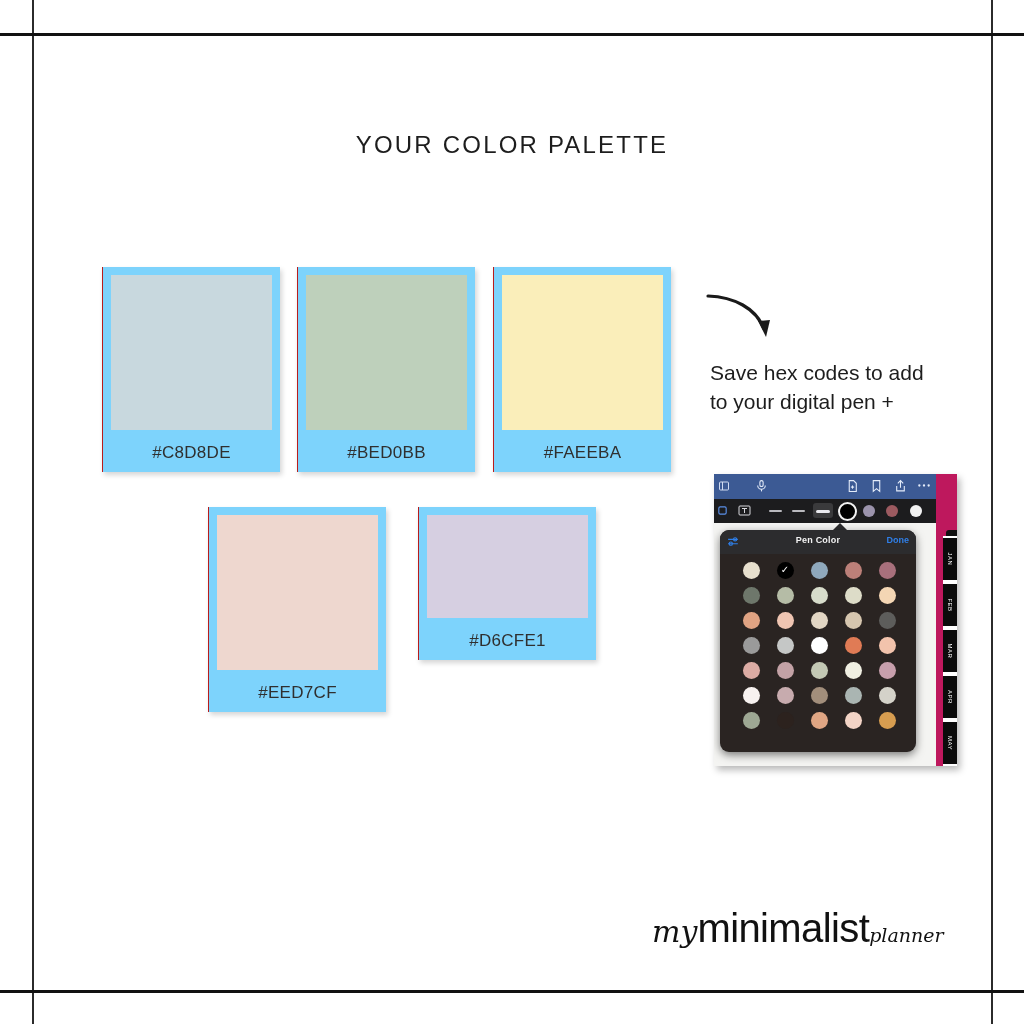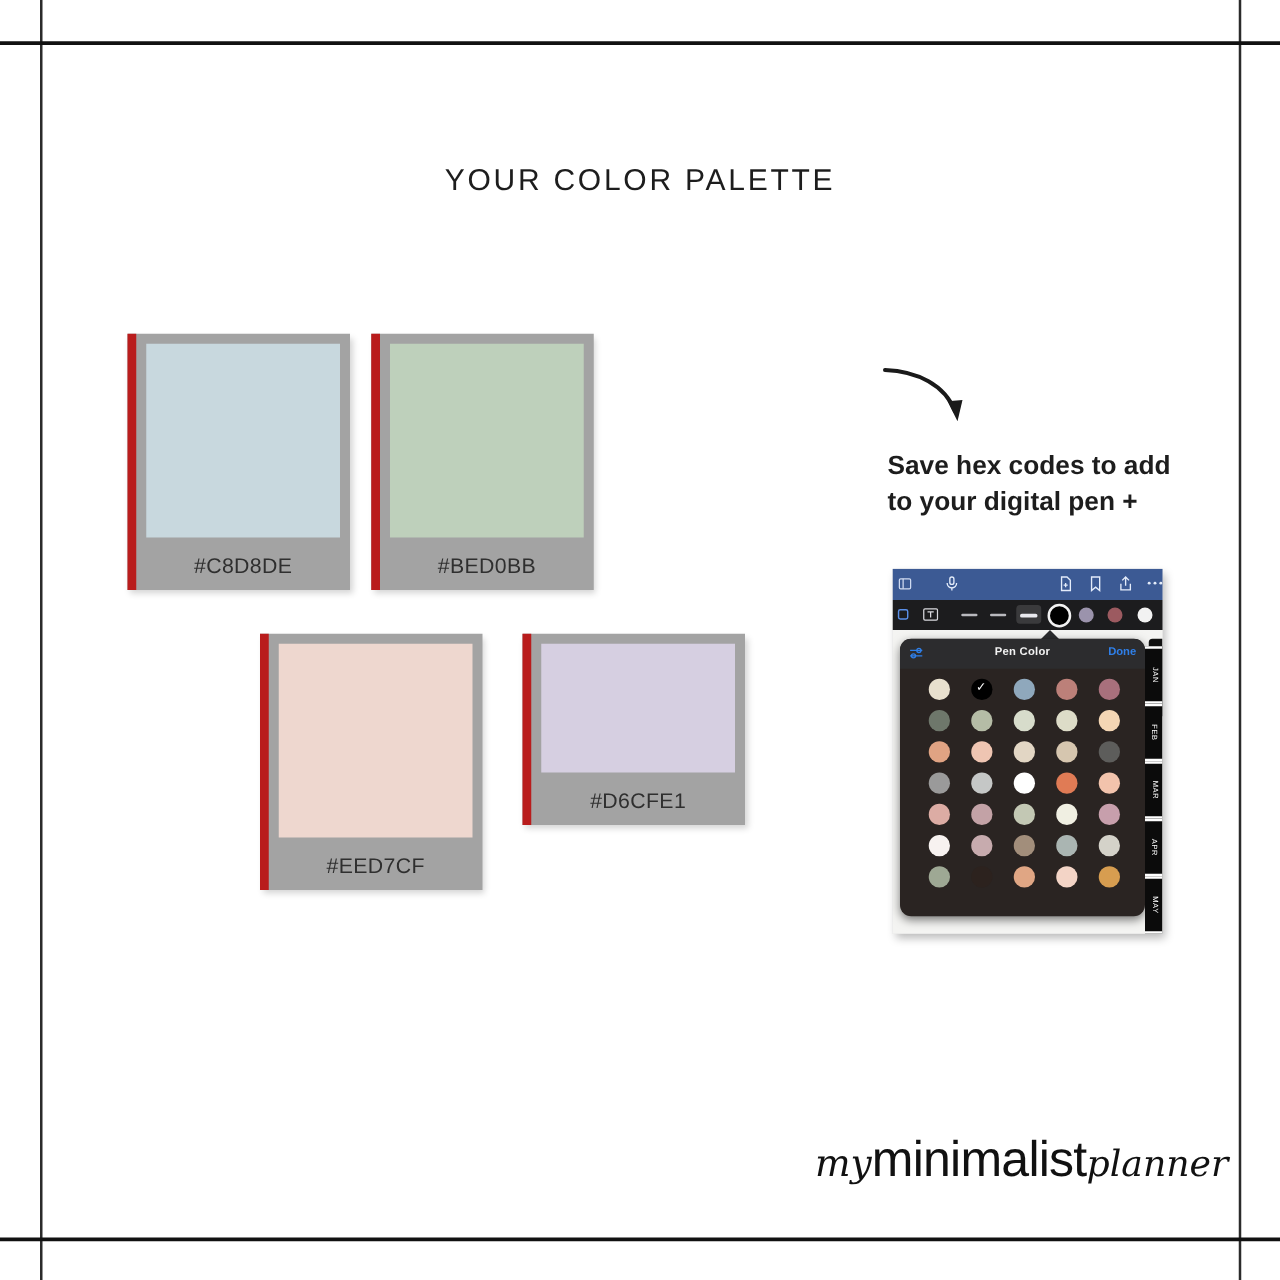--- a/index.html
+++ b/index.html
@@ -25,23 +25,23 @@
     text-align:center;
     font-size:24px;
     letter-spacing:2.2px;
     color:#1d1d1d;
     font-weight:300;
   }
 
   
   .card{
     position:absolute;
-    background:#a3a3a3;
+    background:#7dd3fc;
     box-shadow:2px 3px 5px rgba(0,0,0,.17);
-    border-left:7px solid #b91c1c;
+    border-left:1px solid #b91c1c;
     box-sizing:border-box;
   }
   .card .chip{
     position:absolute;left:8px;top:8px;right:8px;
     bottom:42px;
   }
   .card .hex{
     position:absolute;left:0;right:0;bottom:9px;
     text-align:center;
     font-size:17px;
@@ -49,27 +49,27 @@
     letter-spacing:.3px;
   }
 
   
   .arrow{position:absolute;left:700px;top:288px;width:90px;height:62px;}
 
   
   .note{
     position:absolute;left:710px;top:358px;width:245px;
     font-size:21px;line-height:29px;color:#1d1d1d;
-    font-weight:700;
+    font-weight:400;
   }
 
   
   .device{
-    position:absolute;left:714px;top:455px;width:216px;height:292px;
-    background:#e5e5e5;
+    position:absolute;left:714px;top:474px;width:243px;height:292px;
+    background:#be185d;
     box-shadow:3px 4px 7px rgba(0,0,0,.28);
     overflow:hidden;
   }
   .dev-blue{
     position:absolute;left:0;top:0;width:222px;height:25px;
     background:#3c5a94;
   }
   .dev-dark{
     position:absolute;left:0;top:25px;width:222px;height:24px;
     background:#1c1c1e;
@@ -140,21 +140,21 @@
   }
   .mtab span{transform:rotate(90deg);white-space:nowrap;}
 
   
   .logo{
     position:absolute;left:652px;top:906px;width:290px;height:46px;
     color:#111;white-space:nowrap;
   }
   .logo .s1{font-family:"DejaVu Serif",serif;font-style:italic;font-size:30px;}
   .logo .b1{font-weight:normal;font-size:40px;letter-spacing:-.6px;}
-  .logo .s2{font-family:"DejaVu Serif",serif;font-style:italic;font-size:29px;font-weight:300;}
+  .logo .s2{font-family:"DejaVu Serif",serif;font-style:italic;font-size:19px;font-weight:300;}
 </style>
 </head>
 <body>
 
 <div class="page">
 
   <div class="crop-line crop-v-left"></div>
   <div class="crop-line crop-v-right"></div>
   <div class="crop-line crop-h-top"></div>
   <div class="crop-line crop-h-bottom"></div>
@@ -164,20 +164,24 @@
   <div class="card" style="left:102px;top:267px;width:178px;height:205px;">
     <div class="chip" style="background:#C8D8DE;"></div>
     <div class="hex">#C8D8DE</div>
   </div>
 
   <div class="card" style="left:297px;top:267px;width:178px;height:205px;">
     <div class="chip" style="background:#BED0BB;"></div>
     <div class="hex">#BED0BB</div>
   </div>
 
+  <div class="card" style="left:493px;top:267px;width:178px;height:205px;">
+    <div class="chip" style="background:#FAEEBA;"></div>
+    <div class="hex">#FAEEBA</div>
+  </div>
 
   <div class="card" style="left:208px;top:507px;width:178px;height:205px;">
     <div class="chip" style="background:#EED7CF;"></div>
     <div class="hex">#EED7CF</div>
   </div>
 
   <div class="card" style="left:418px;top:507px;width:178px;height:153px;">
     <div class="chip" style="background:#D6CFE1;"></div>
     <div class="hex">#D6CFE1</div>
   </div>

